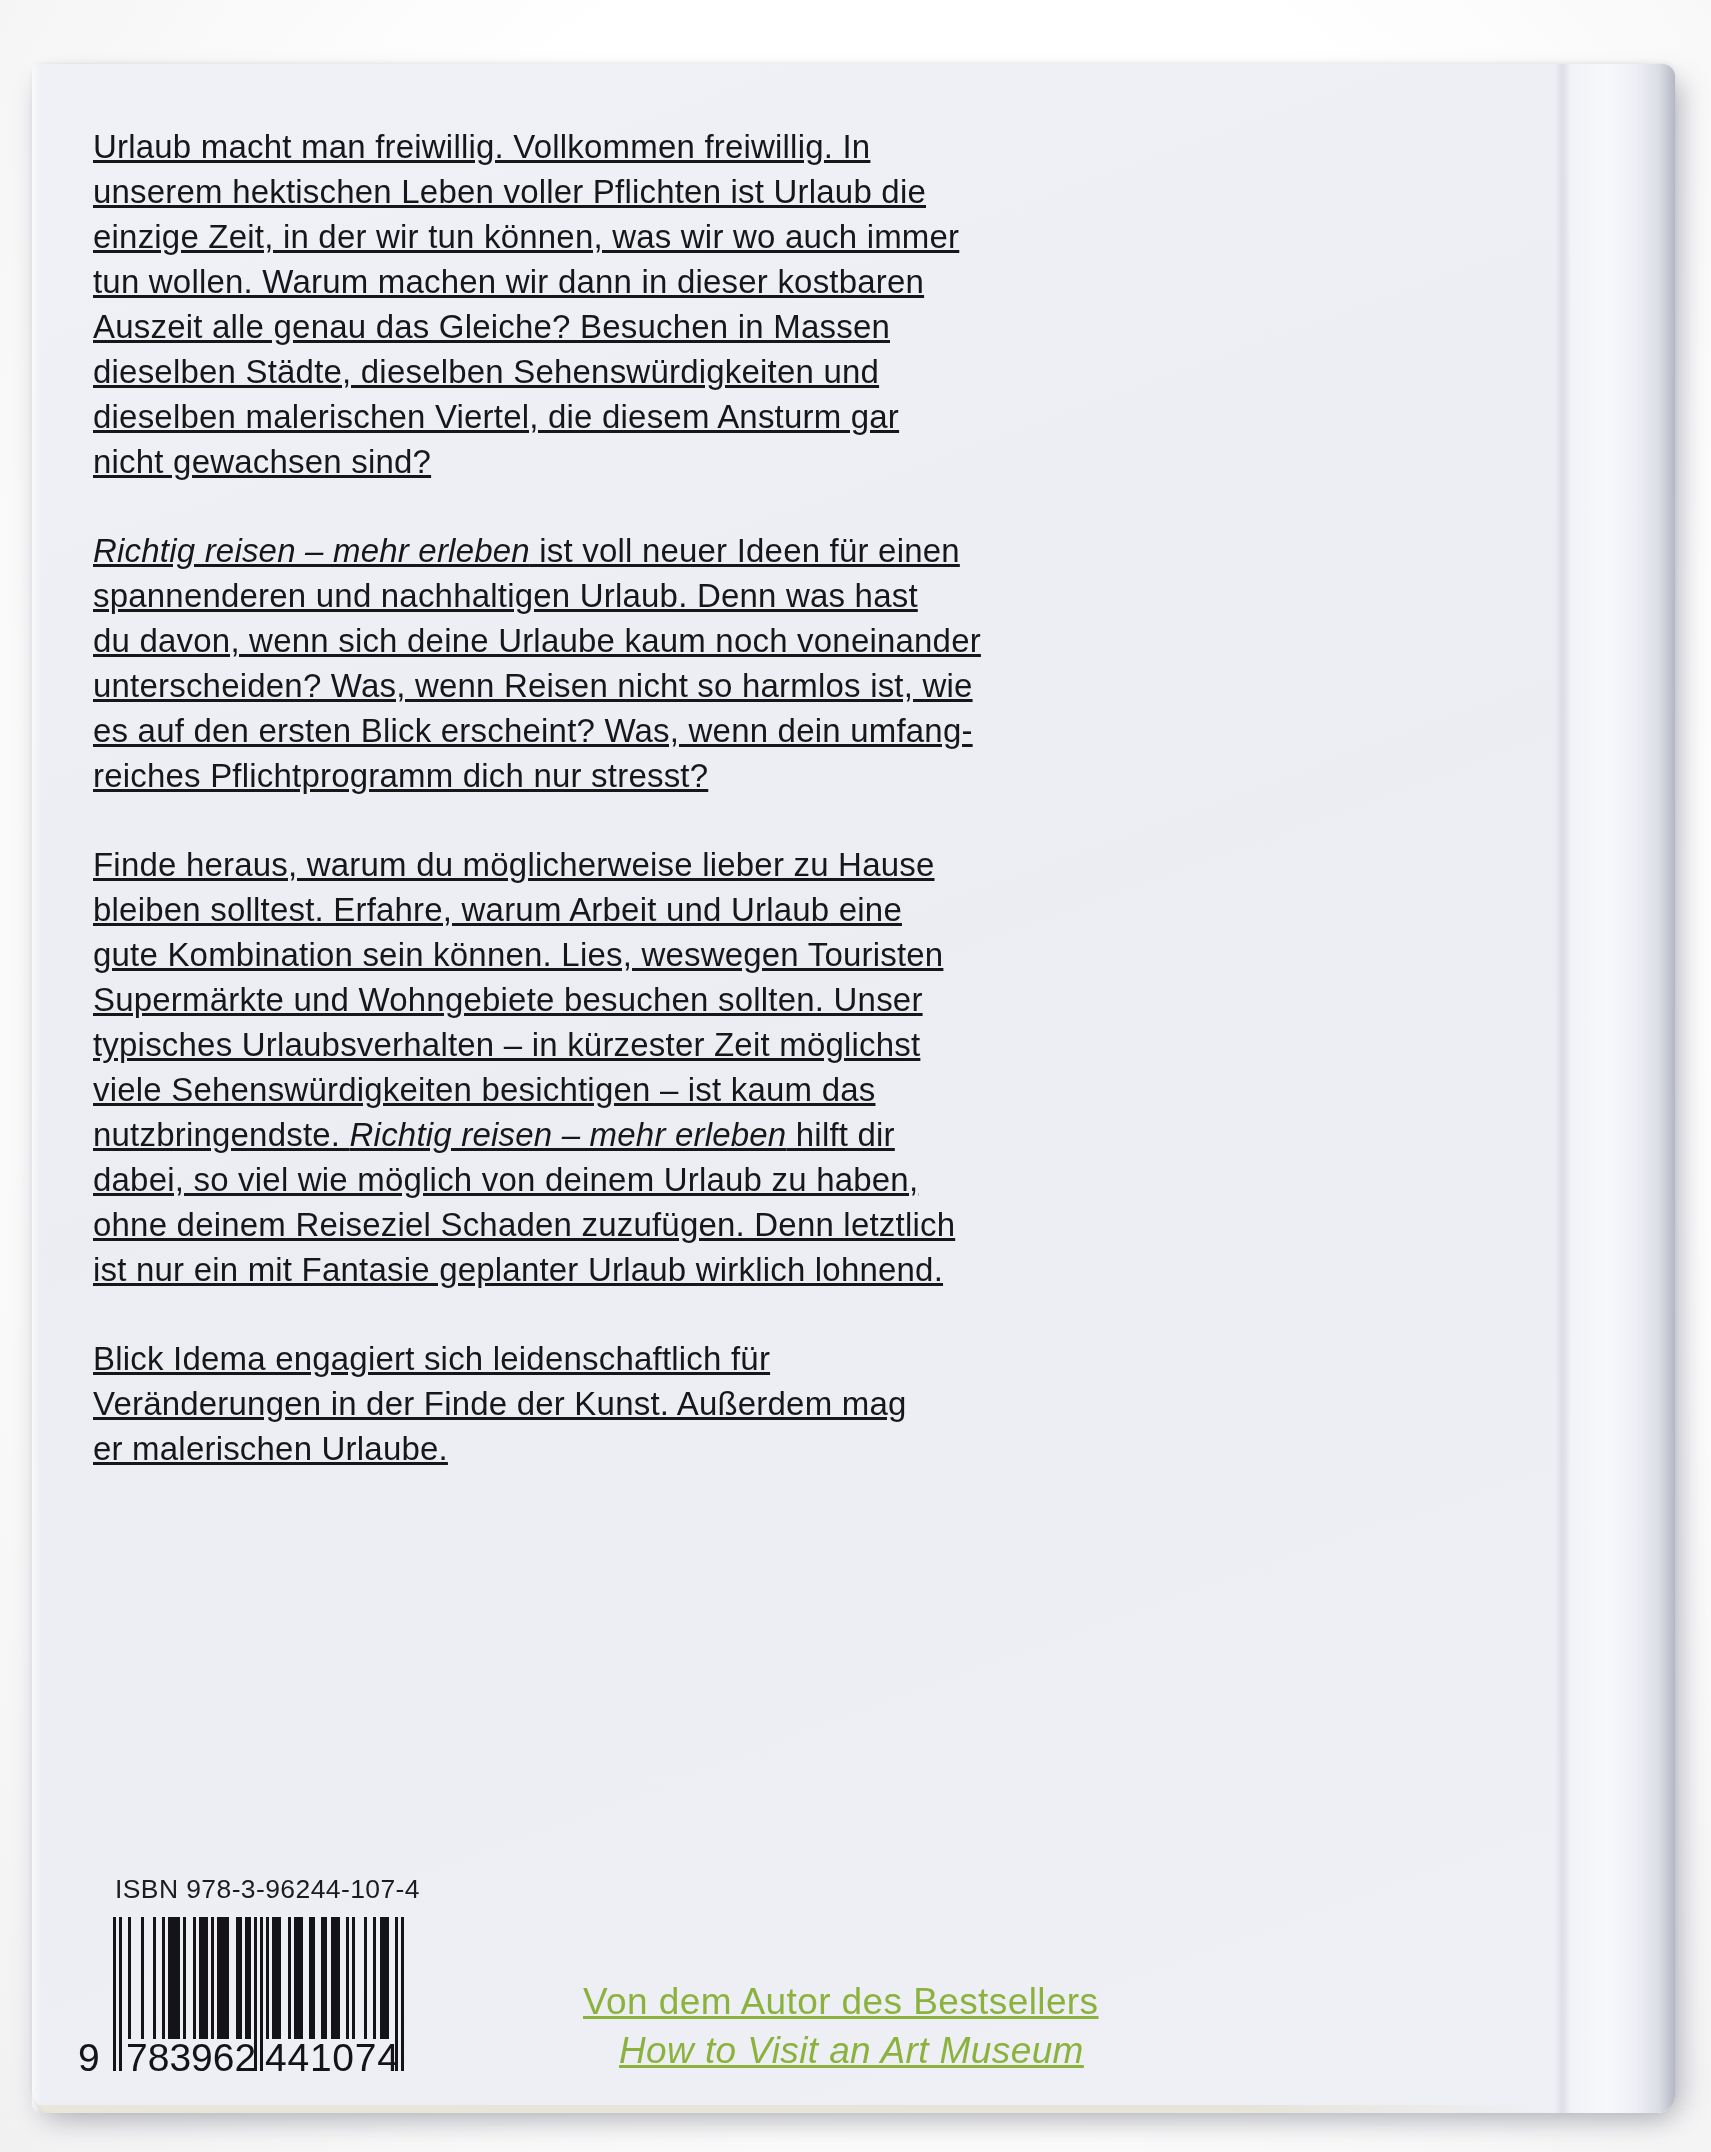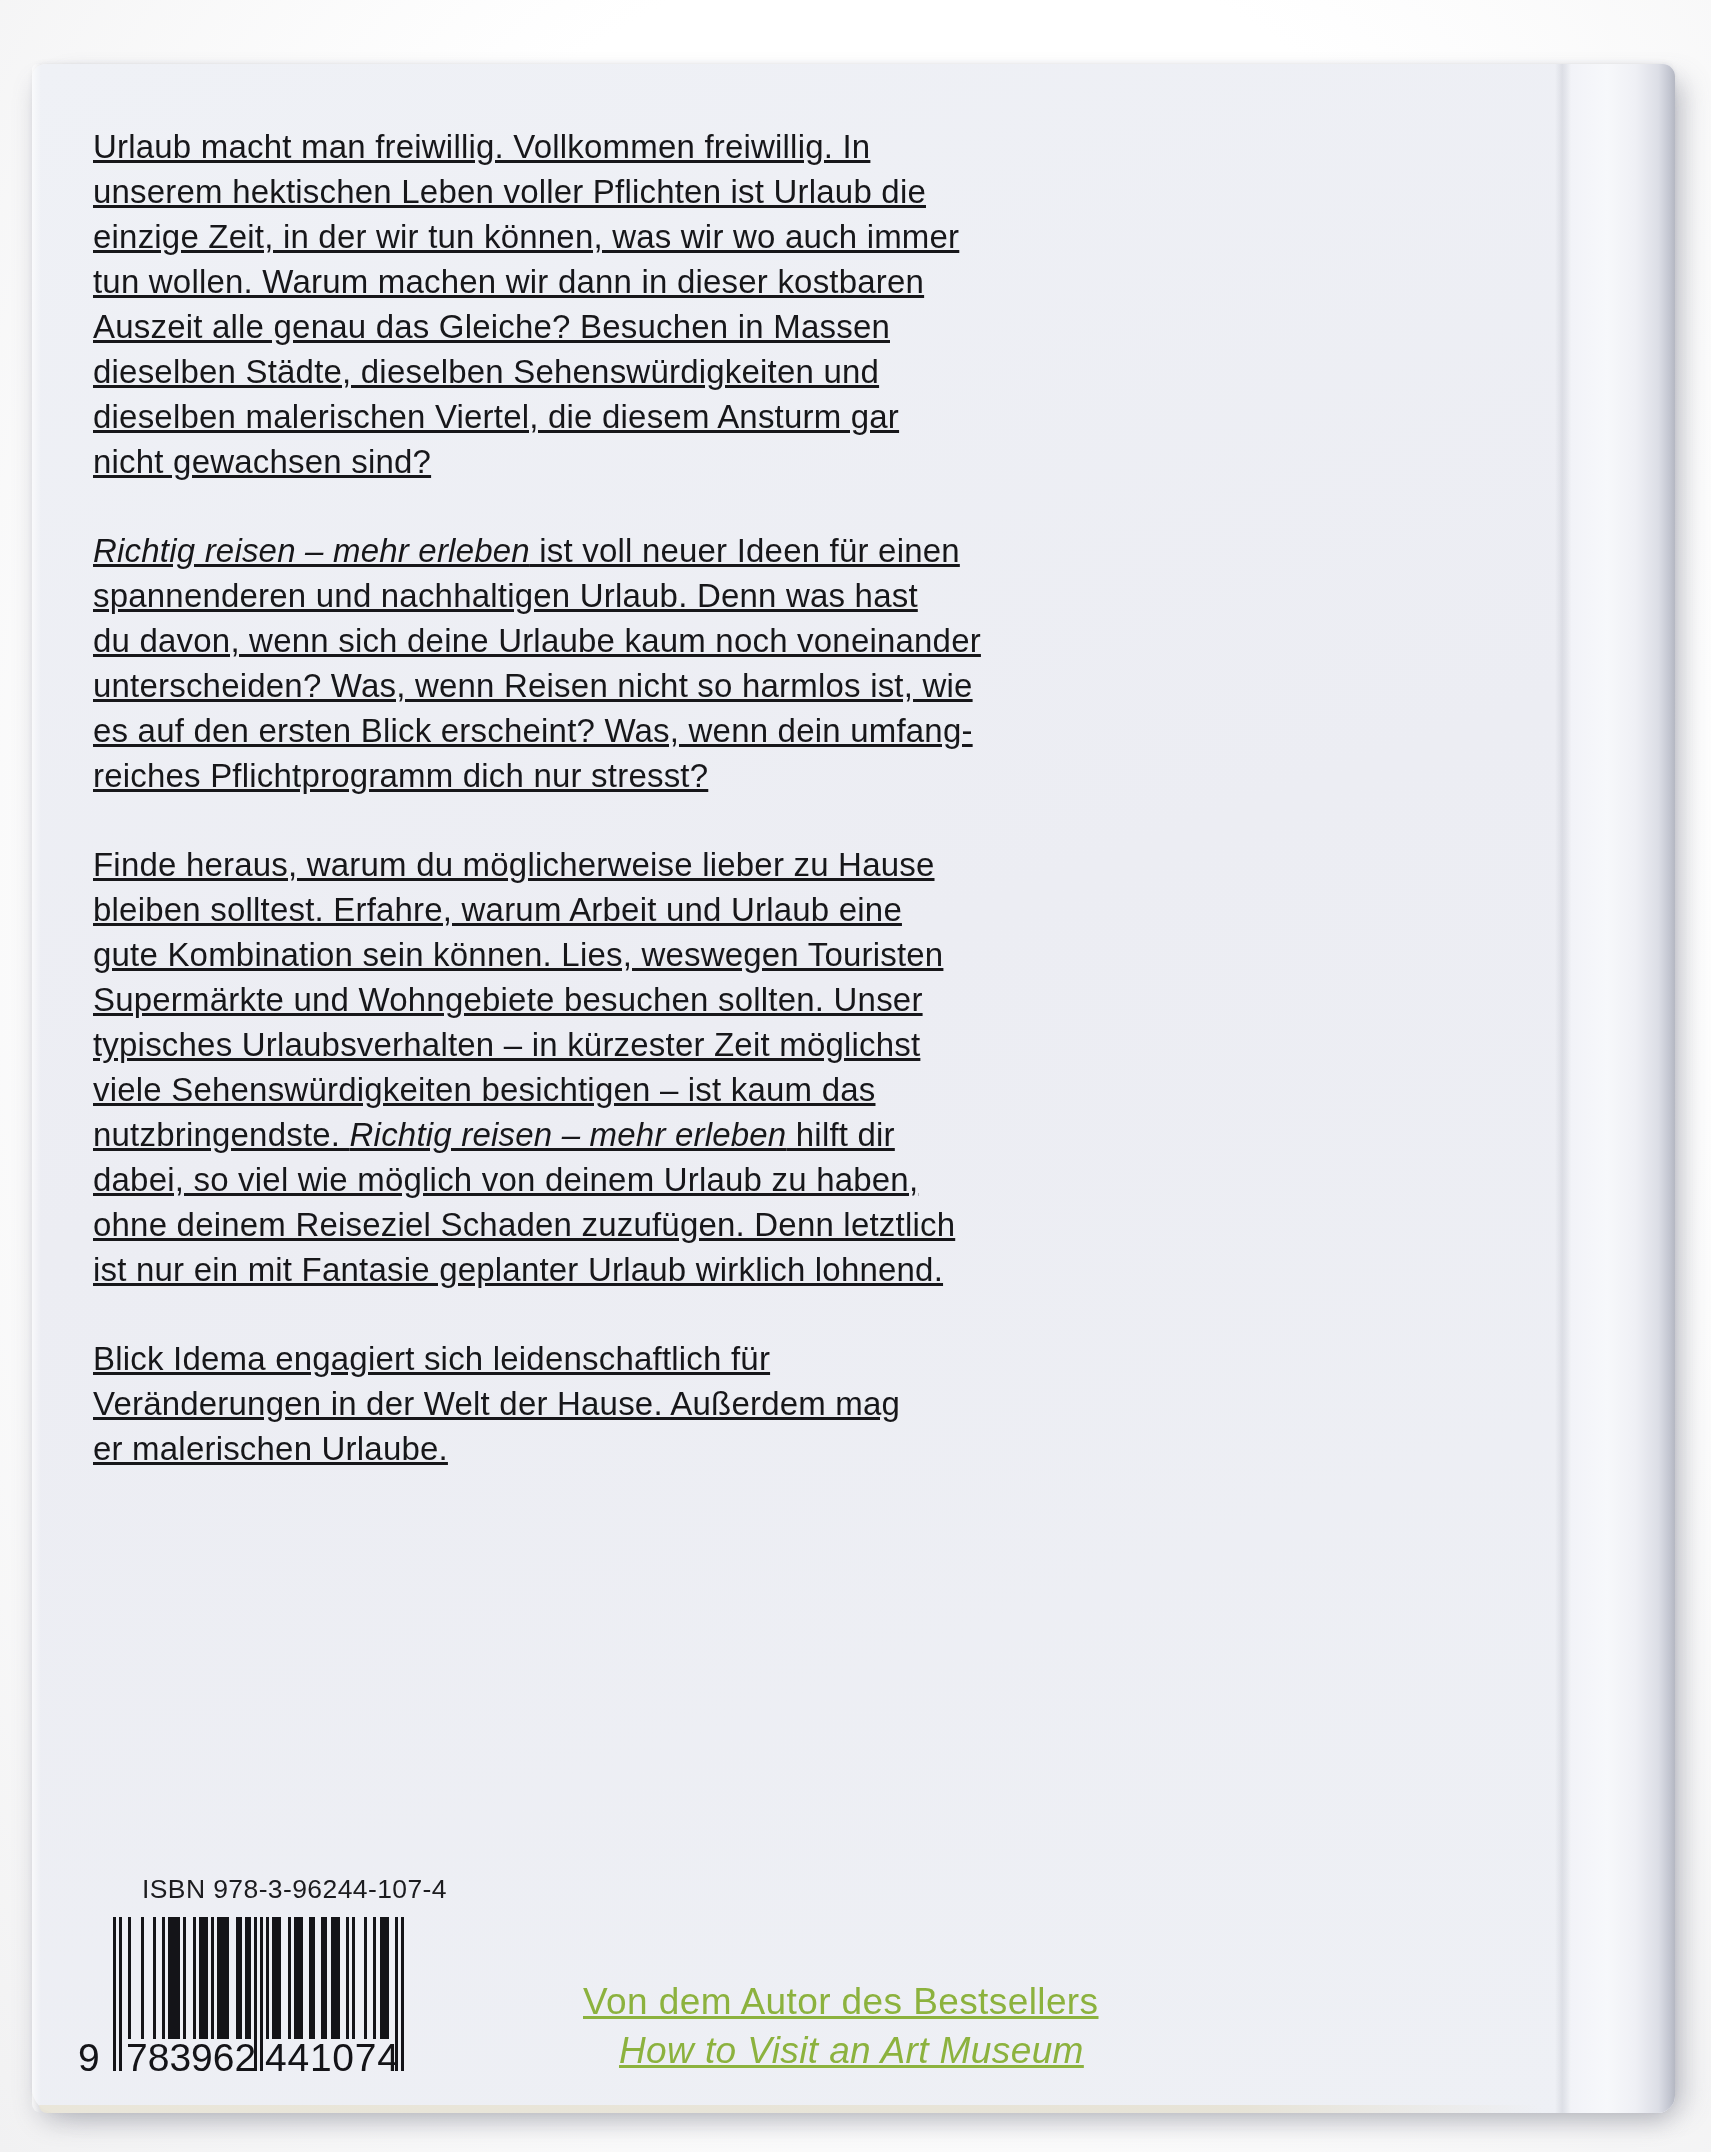--- a/index.html
+++ b/index.html
@@ -42,21 +42,21 @@
   }
   .blurb{
     position:absolute;left:61px;top:60px;width:1165px;
     font-size:33px;line-height:45px;letter-spacing:0.2px;
     color:#17171a;
   }
   .blurb p{margin:0 0 44px 0;white-space:nowrap;text-decoration:underline;}
   .it{font-style:italic;}
   .isbn-label{
     position:absolute;left:83px;top:1810px;
-    font-size:26.5px;letter-spacing:0.4px;color:#1c1c1f;white-space:nowrap;margin-left:27px;
+    font-size:26.5px;letter-spacing:0.4px;color:#1c1c1f;white-space:nowrap;
   }
   .barcode{
     position:absolute;left:81px;top:1853px;width:291px;height:155px;
   }
   .barcode .bar{
     position:absolute;top:0;height:122px;background:#141418;
   }
   .barcode .bar.tall{height:154px;}
   .bc-digit,.bc-group{
     position:absolute;top:1974px;font-size:39px;color:#141418;line-height:1;
@@ -76,21 +76,21 @@
 <body>
 
 <div class="book">
 
   <div class="left-edge"></div>
 
   <div class="blurb">
       <p><span>Urlaub macht man freiwillig. Vollkommen freiwillig. In</span><br><span>unserem hektischen Leben voller Pflichten ist Urlaub die</span><br><span>einzige Zeit, in der wir tun können, was wir wo auch immer</span><br><span>tun wollen. Warum machen wir dann in dieser kostbaren</span><br><span>Auszeit alle genau das Gleiche? Besuchen in Massen</span><br><span>dieselben Städte, dieselben Sehenswürdigkeiten und</span><br><span>dieselben malerischen Viertel, die diesem Ansturm gar</span><br><span>nicht gewachsen sind?</span></p>
       <p><span class="it">Richtig reisen – mehr erleben</span><span> ist voll neuer Ideen für einen</span><br><span>spannenderen und nachhaltigen Urlaub. Denn was hast</span><br><span>du davon, wenn sich deine Urlaube kaum noch voneinander</span><br><span>unterscheiden? Was, wenn Reisen nicht so harmlos ist, wie</span><br><span>es auf den ersten Blick erscheint? Was, wenn dein umfang-</span><br><span>reiches Pflichtprogramm dich nur stresst?</span></p>
       <p><span>Finde heraus, warum du möglicherweise lieber zu Hause</span><br><span>bleiben solltest. Erfahre, warum Arbeit und Urlaub eine</span><br><span>gute Kombination sein können. Lies, weswegen Touristen</span><br><span>Supermärkte und Wohngebiete besuchen sollten. Unser</span><br><span>typisches Urlaubsverhalten – in kürzester Zeit möglichst</span><br><span>viele Sehenswürdigkeiten besichtigen – ist kaum das</span><br><span>nutzbringendste. </span><span class="it">Richtig reisen – mehr erleben</span><span> hilft dir</span><br><span>dabei, so viel wie möglich von deinem Urlaub zu haben,</span><br><span>ohne deinem Reiseziel Schaden zuzufügen. Denn letztlich</span><br><span>ist nur ein mit Fantasie geplanter Urlaub wirklich lohnend.</span></p>
-      <p><span>Blick Idema engagiert sich leidenschaftlich für</span><br><span>Veränderungen in der Welt der Hause. Außerdem mag</span><br><span>er malerischen Urlaube.</span></p>
+      <p><span>Blick Idema engagiert sich leidenschaftlich für</span><br><span>Veränderungen in der Finde der Kunst. Außerdem mag</span><br><span>er malerischen Urlaube.</span></p>
     </div>
 
   <div class="isbn-label">ISBN 978-3-96244-107-4</div>
 
   <div class="barcode">
       <div class="bar tall" style="left: 0px; width: 3.1px;"></div>
       <div class="bar tall" style="left: 6.1px; width: 3.1px;"></div>
       <div class="bar" style="left: 15.3px; width: 3.1px;"></div>
       <div class="bar" style="left: 27.6px; width: 3.1px;"></div>
       <div class="bar" style="left: 40px; width: 3.1px;"></div>

